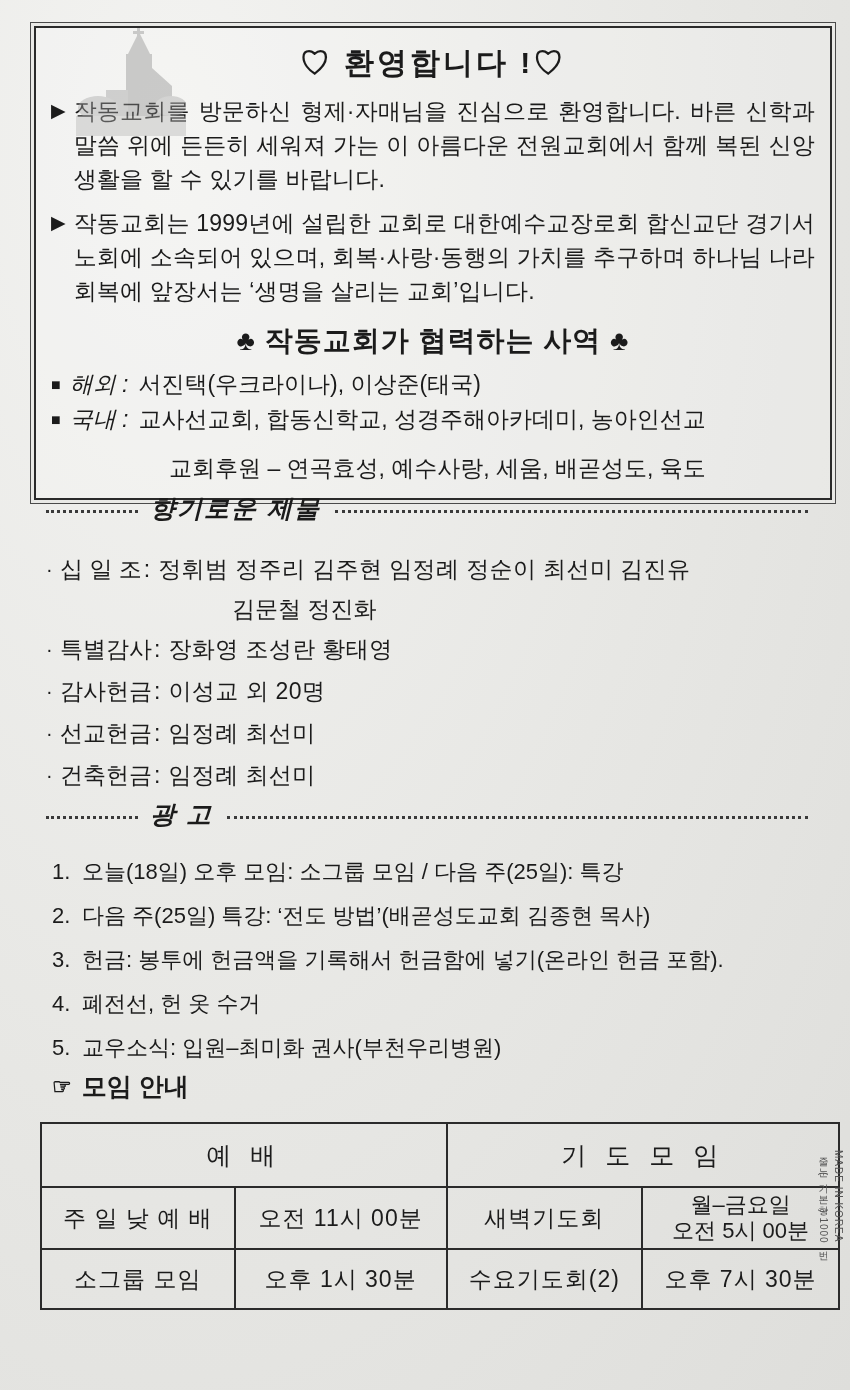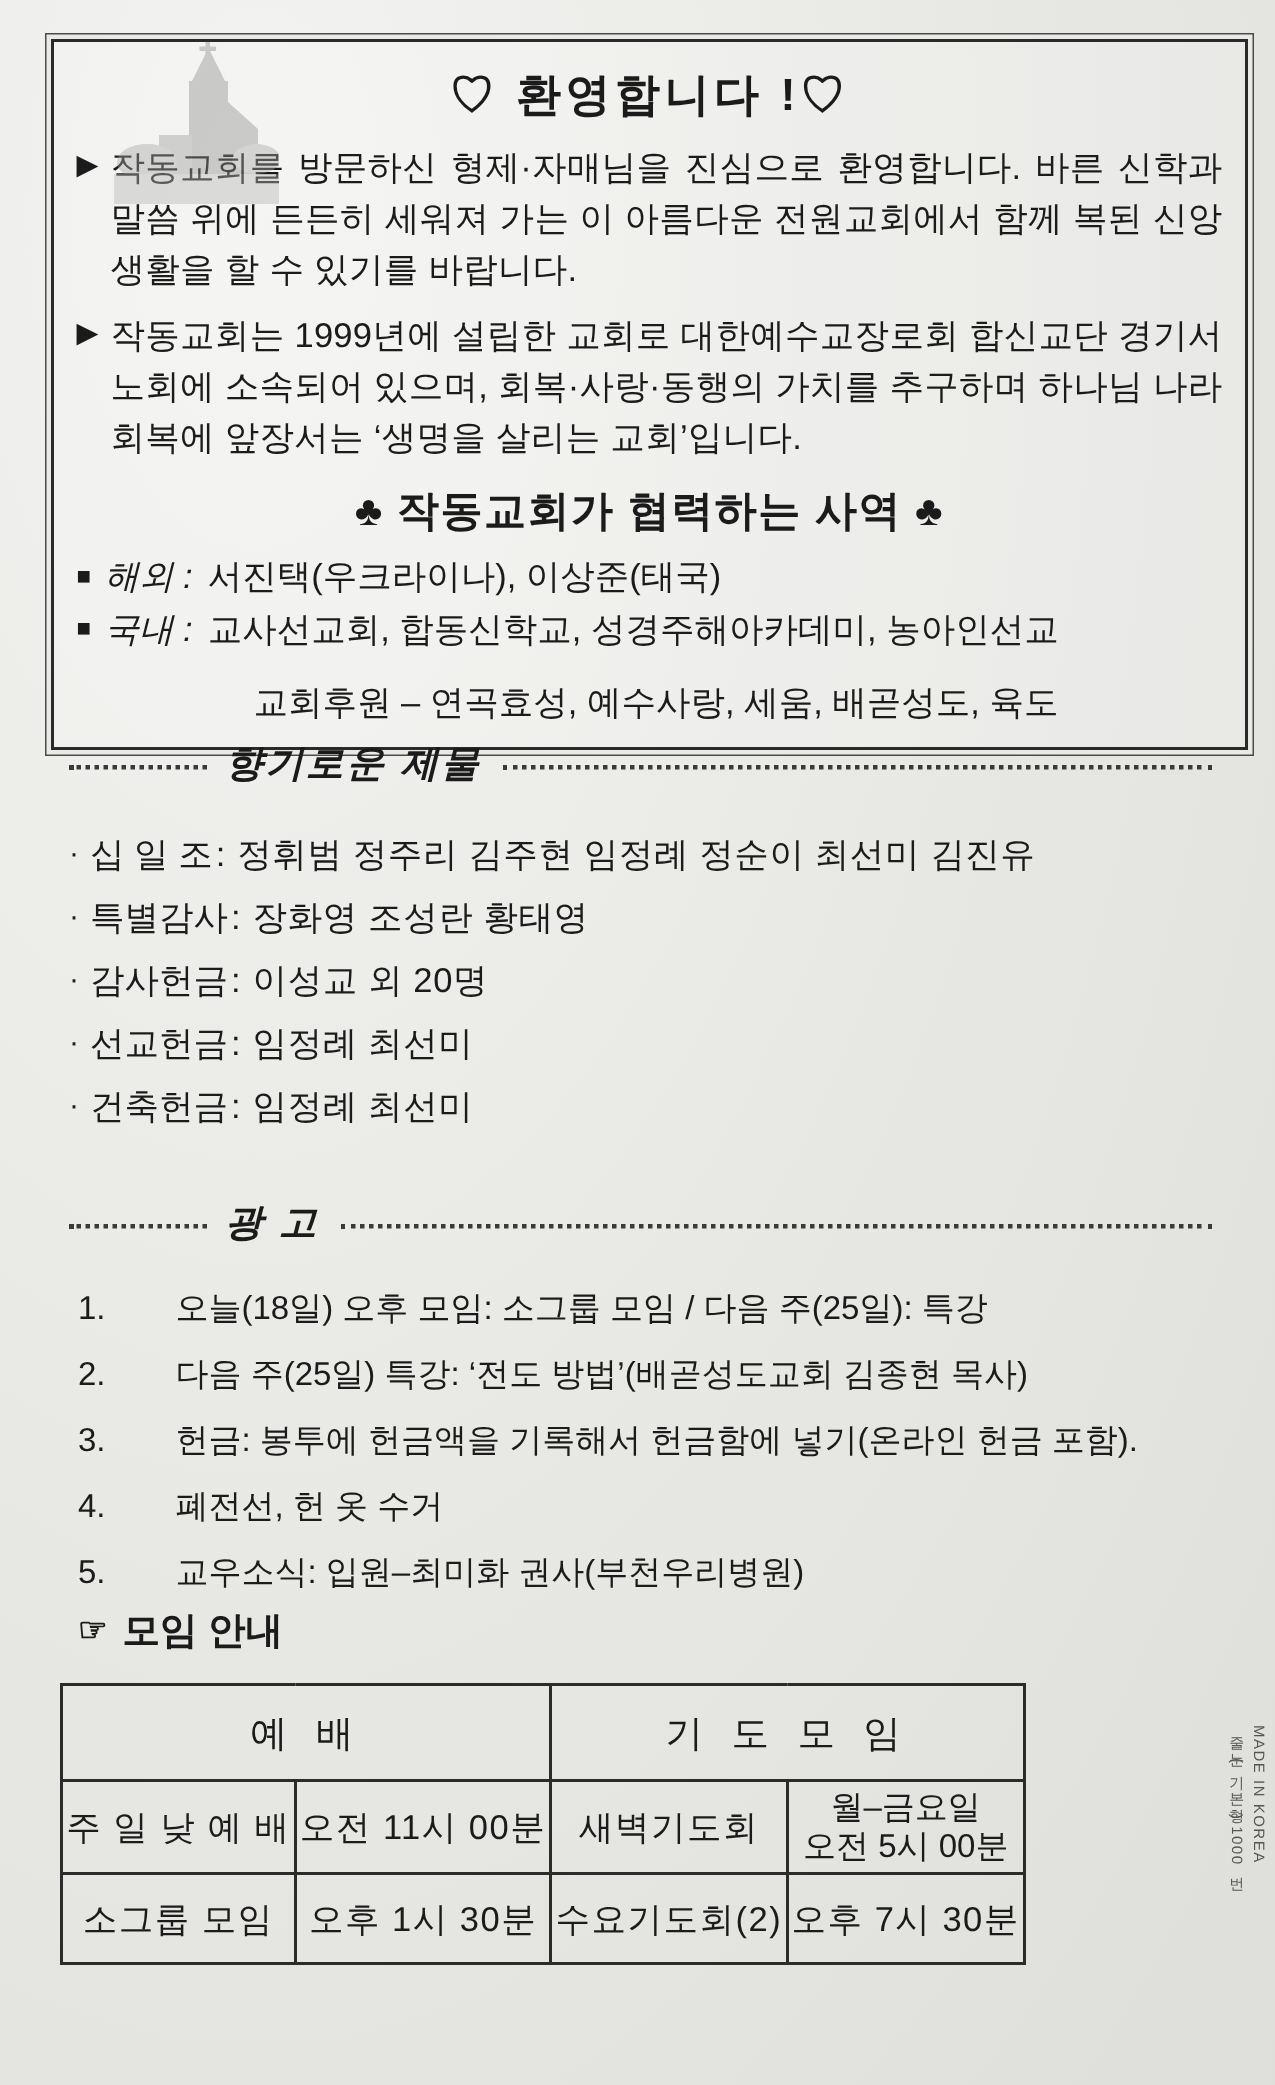--- a/index.html
+++ b/index.html
@@ -188,21 +188,20 @@
     display: flex;
     align-items: flex-start;
     font-size: 22px;
     line-height: 44px;
   }
   .notice-num {
     flex: 0 0 30px;
   }
   .notice-text {
     flex: 1 1 auto;
-    margin-left: 35px;
   }
 
   
   .guide-head {
     position: absolute;
     left: 52px;
     top: 1070px;
     font-size: 25px;
     font-weight: 700;
     display: flex;
@@ -210,21 +209,21 @@
   }
   .guide-hand {
     font-size: 22px;
     margin-right: 10px;
   }
 
   table.schedule {
     position: absolute;
     left: 40px;
     top: 1122px;
-    width: 644px;
+    width: 800px;
     border-collapse: collapse;
     font-size: 23px;
   }
   table.schedule td {
     border: 2px solid #2b2b2b;
     text-align: center;
     height: 50px;
     padding: 4px 2px;
     letter-spacing: 1px;
   }
@@ -320,20 +319,21 @@
   </div>
 
   <div class="offering-list">
 
     <div class="off-row">
       <span class="off-dot">·</span>
       <span class="off-label">십 일 조</span>
       <span class="off-colon">:</span>
       <span class="off-val">정휘범 정주리 김주현 임정례 정순이 최선미 김진유</span>
     </div>
+    <div class="off-cont">김문철 정진화</div>
 
     <div class="off-row">
       <span class="off-dot">·</span>
       <span class="off-label">특별감사</span>
       <span class="off-colon">:</span>
       <span class="off-val">장화영 조성란 황태영</span>
     </div>
 
     <div class="off-row">
       <span class="off-dot">·</span>

